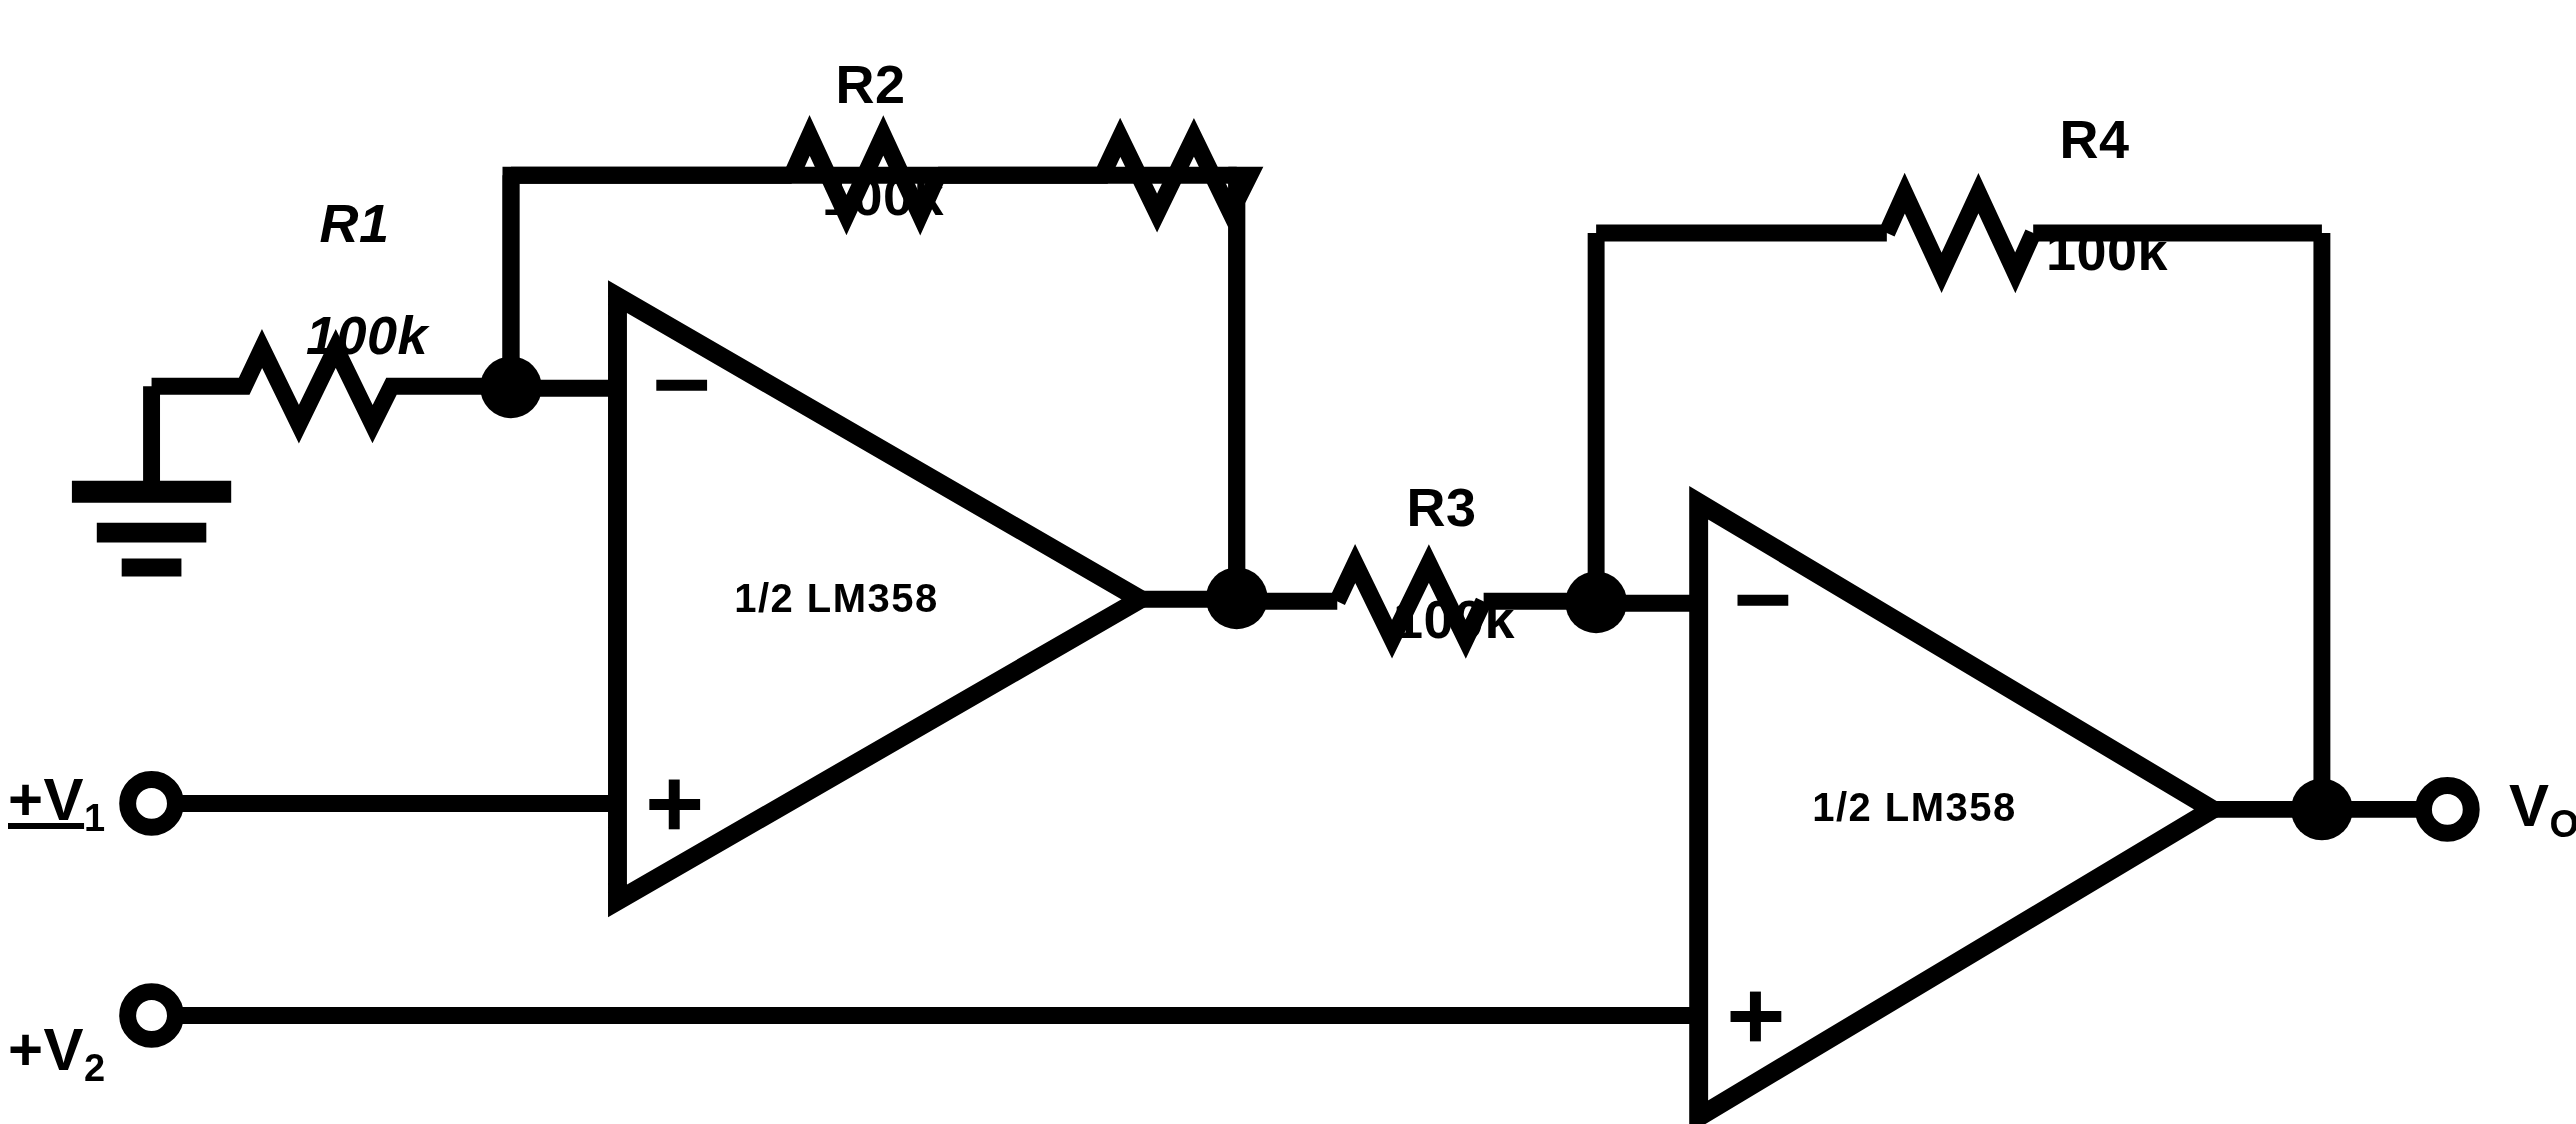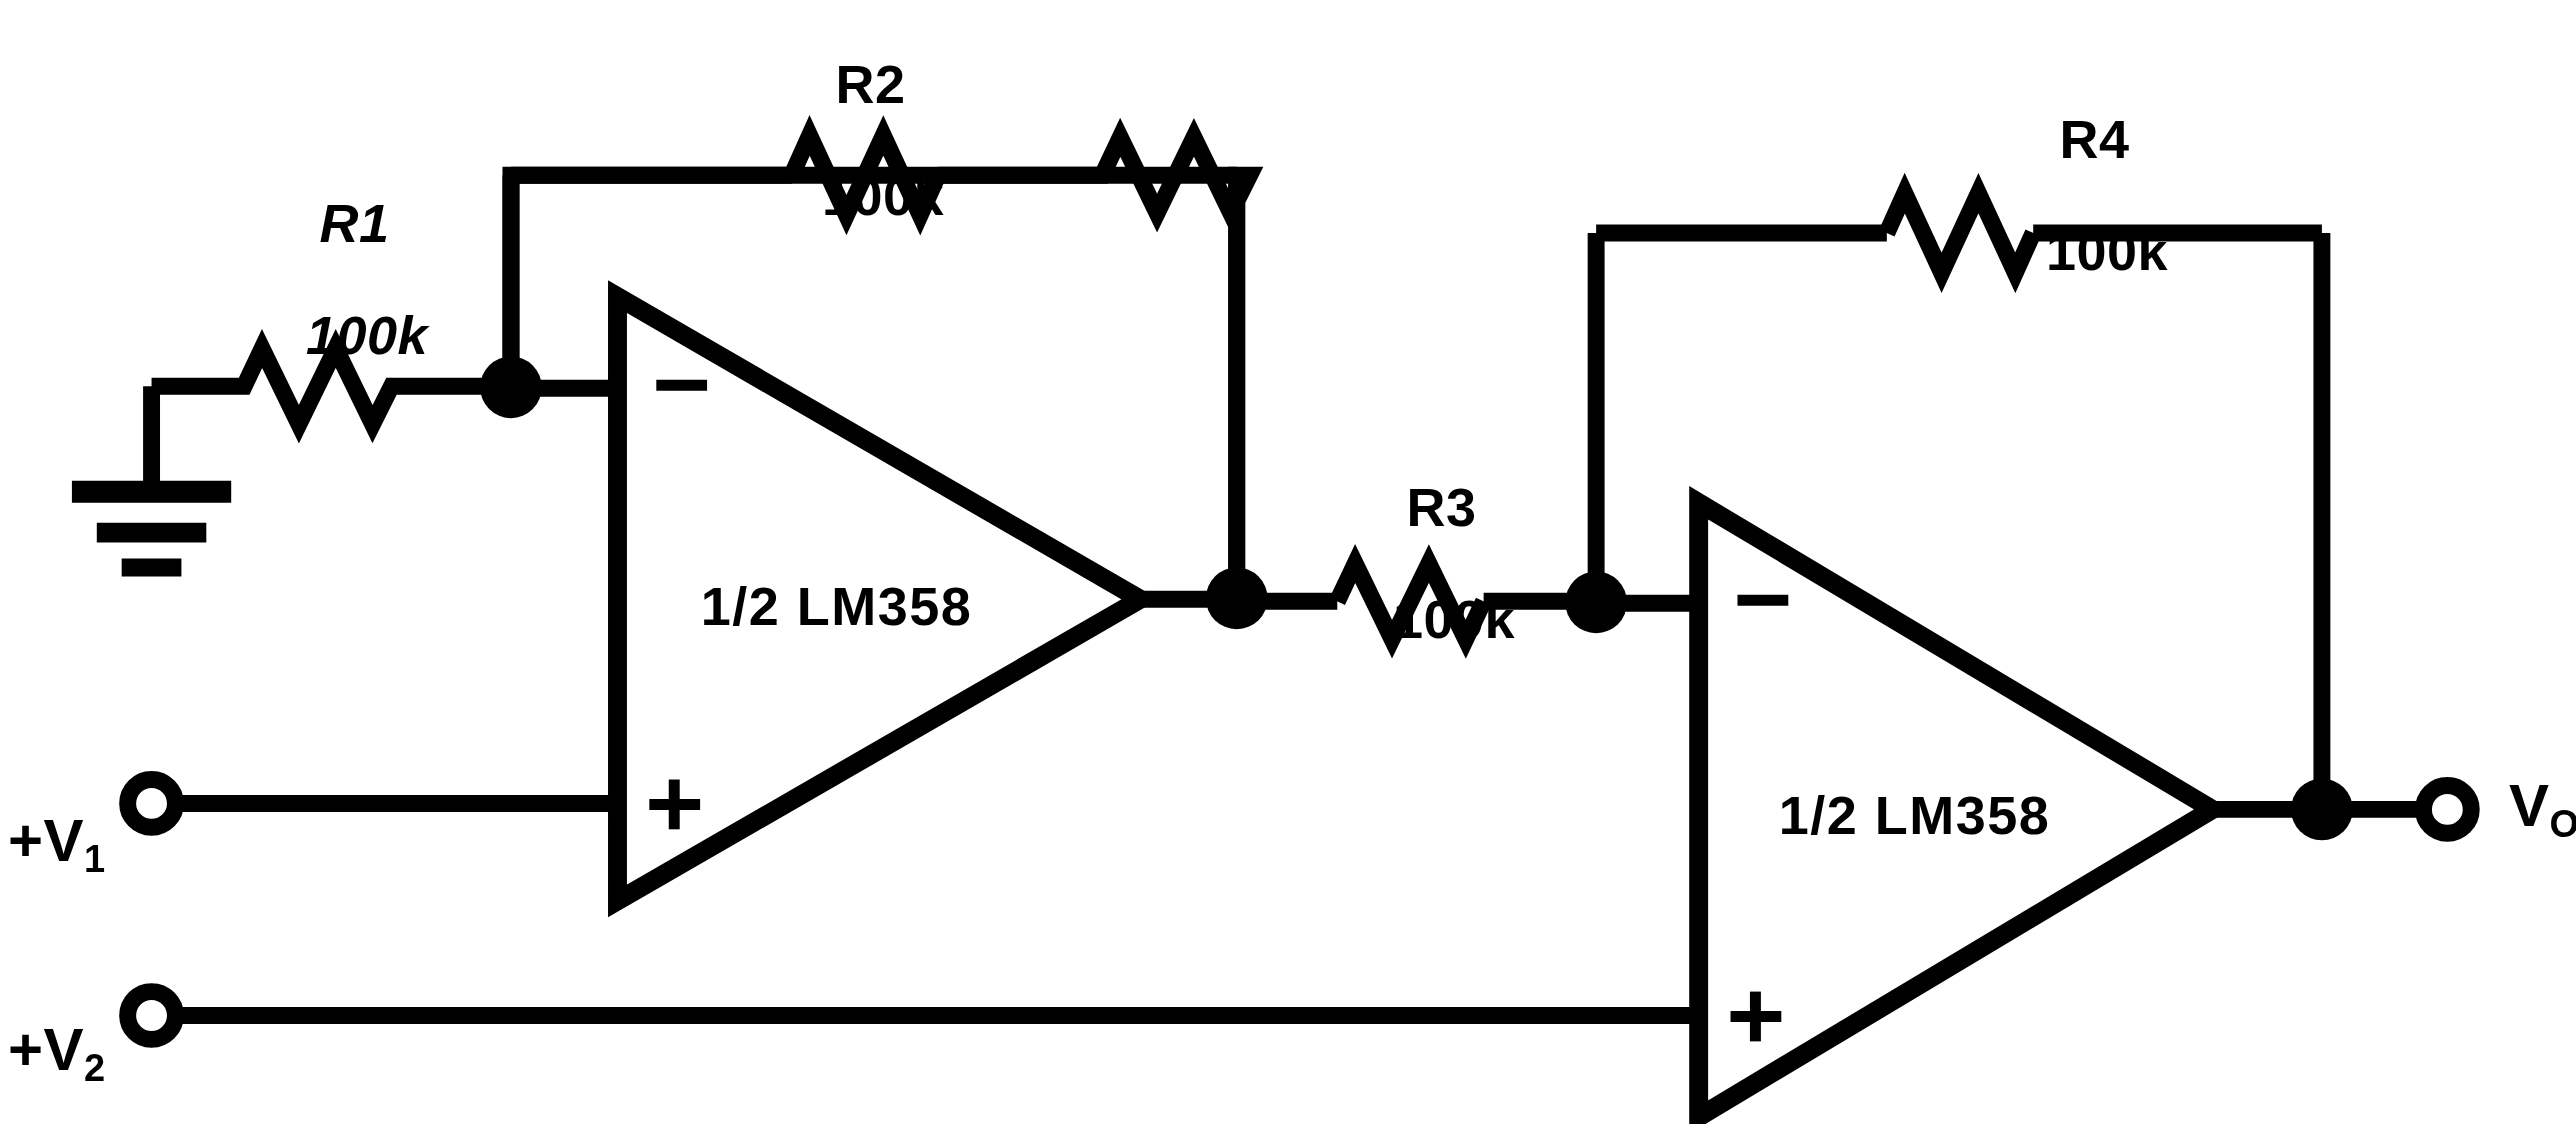--- a/index.html
+++ b/index.html
@@ -5,21 +5,21 @@
 <style>
   html,body{margin:0;padding:0;background:#ffffff;}
   body{width:2576px;height:1124px;overflow:hidden;
        font-family:"Liberation Sans","DejaVu Sans",sans-serif;}
   #sheet{position:relative;width:2576px;height:1124px;background:#fff;}
   svg#schematic{position:absolute;left:0;top:0;width:2576px;height:1124px;}
   .lbl{position:absolute;font-weight:bold;color:#000;line-height:1.04;
        white-space:pre;letter-spacing:0.5px;}
   .ref{font-size:54px;text-align:center;}
   .term{font-size:60px;}
-  .chip{font-size:54px;text-align:center;letter-spacing:1.5px;}
+  .chip{font-size:40px;text-align:center;letter-spacing:1.5px;}
   .sub{font-size:38px;vertical-align:-0.30em;letter-spacing:0;}
 </style>
 </head>
 <body>
 
 <div id="sheet">
 
   <svg id="schematic" viewBox="0 0 2587 1129">
     <g fill="none" stroke="#000000" stroke-width="17" stroke-linecap="butt" stroke-linejoin="miter">
 
@@ -143,20 +143,20 @@
 
   <div class="lbl ref" style="left:1984px;top:55px;width:159px;">
     <span>R4</span><br>
     <span>100k</span>
   </div>
 
   <div class="lbl chip" style="left:692px;top:578px;width:289px;">1/2 LM358</div>
 
   <div class="lbl chip" style="left:1770px;top:787px;width:289px;">1/2 LM358</div>
 
-  <div class="lbl term" style="left:8px;top:810px;"><span>+V</span><span class="sub">1</span></div>
+  <div class="lbl term" style="left:8px;top:769px;text-decoration:underline;"><span>+V</span><span class="sub">1</span></div>
 
   <div class="lbl term" style="left:8px;top:1019px;"><span>+V</span><span class="sub">2</span></div>
 
   <div class="lbl term" style="left:2489px;top:775px;margin-left:20px;"><span>V</span><span class="sub">O</span></div>
 
 </div>
 
 
 </body></html>

